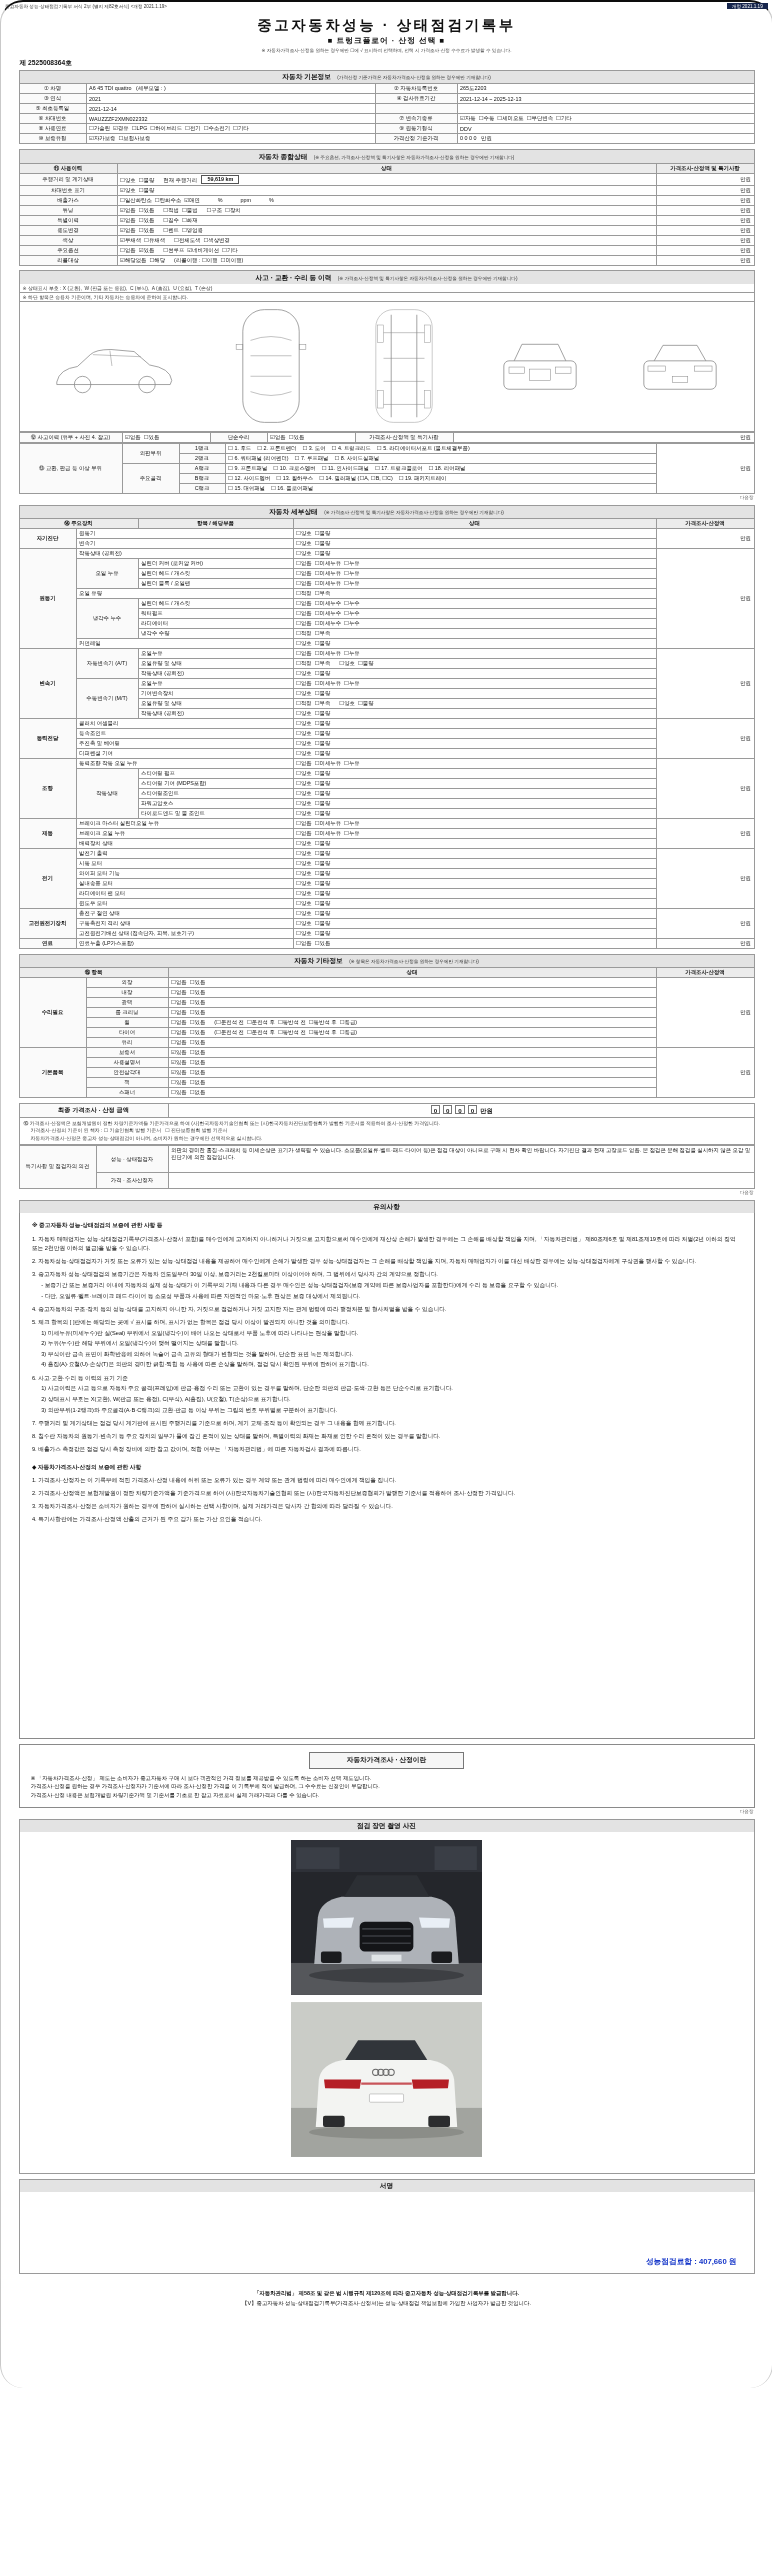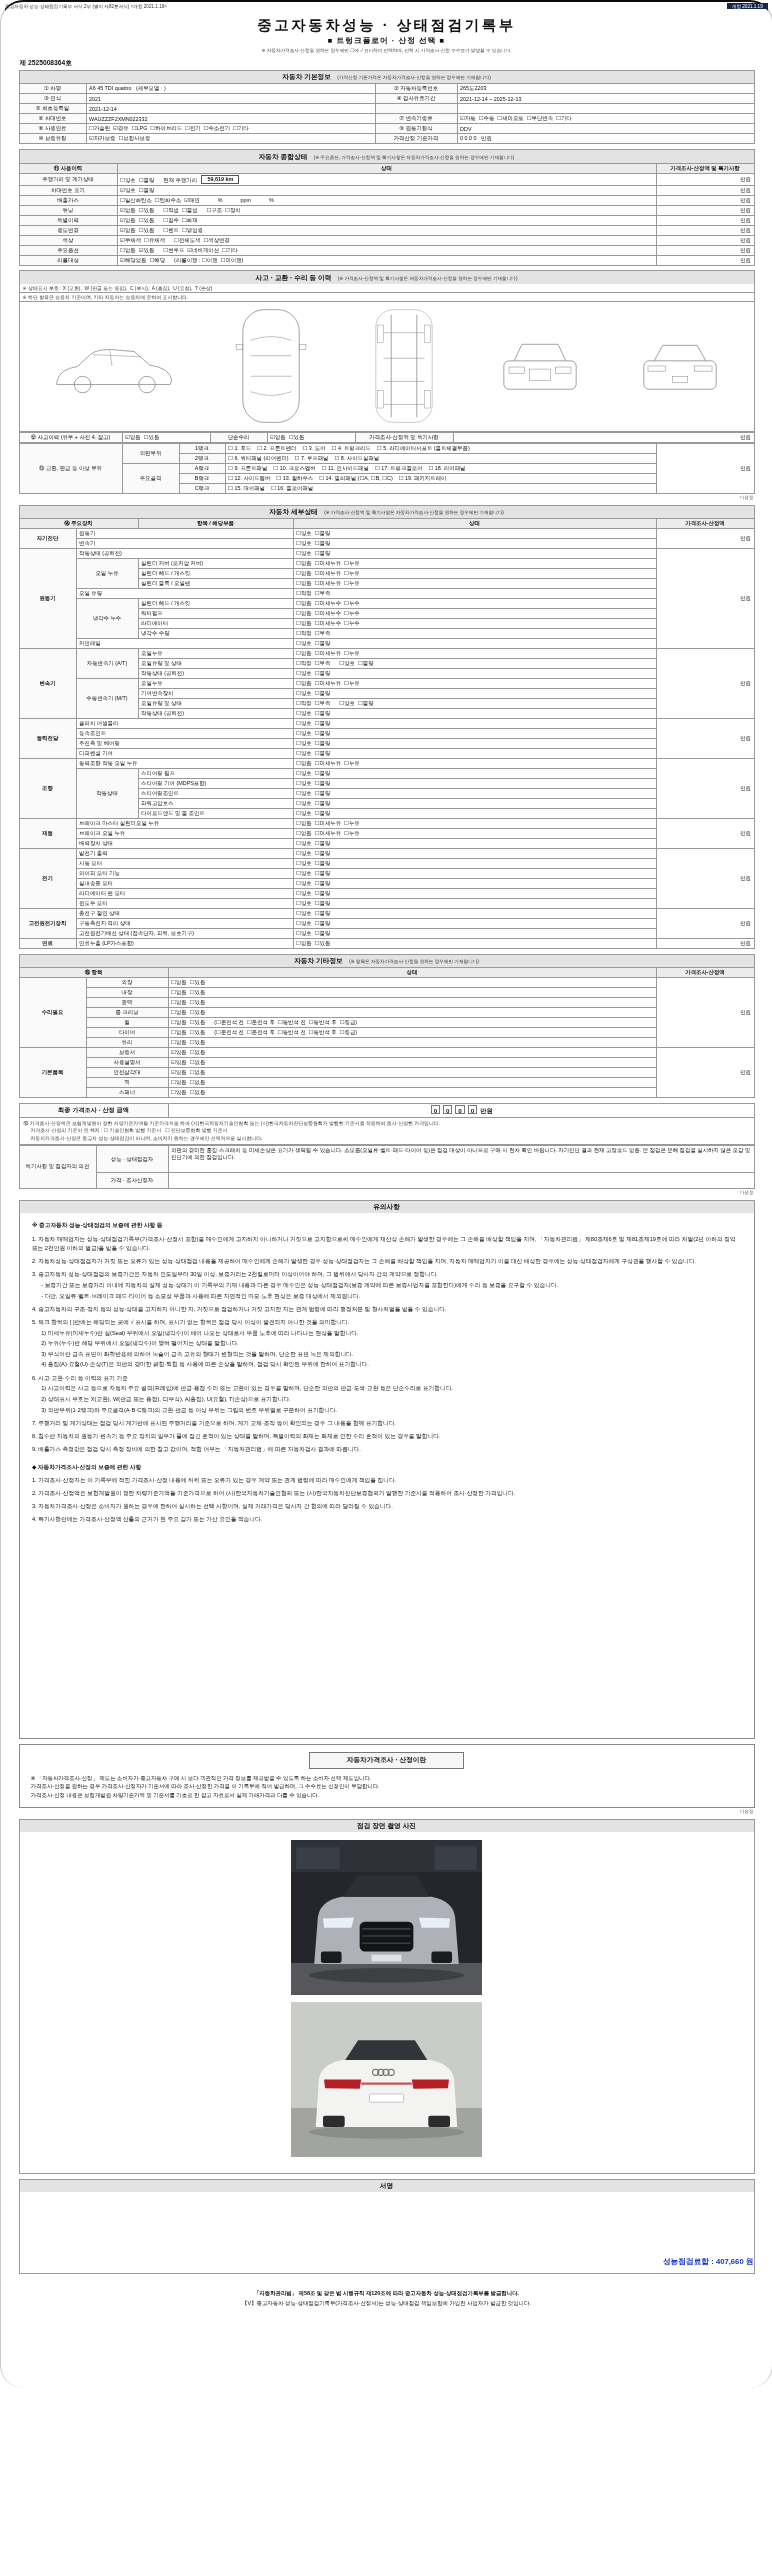--- a/index.html
+++ b/index.html
@@ -38,21 +38,21 @@
   .notice-box { border:0.5px solid #8a8a8a; border-top:none; padding:7.2px 12.4px 10.3px; font-size:5.7px; line-height:1.6; min-height:526px; }
   .nl-h { font-weight:bold; margin:1px 0 4.1px; }
   .nl-h2 { font-weight:bold; margin:8.2px 0 3.1px; }
   .nl-i { margin-top:4.1px; }
   .nl-s { margin:1.5px 0 0 9.3px; }
   .pi-box { border:0.5px solid #8a8a8a; padding:6.2px 11.3px 7.2px; margin-top:5.2px; font-size:5.4px; line-height:1.6; }
   .pi-title { width:155px; margin:0 auto 5.2px; text-align:center; border:0.5px solid #777; background:#f6f6f6; font-weight:bold; font-size:6.7px; padding:2.1px 0; }
   .photos-area { border:0.5px solid #9a9a9a; border-top:none; padding:7.2px 0 9.3px; background:#fff; }
   .photo { display:block; margin:0 auto 7.2px; }
   .sign-box { border:0.5px solid #9a9a9a; border-top:none; height:82px; position:relative; background:#fff; }
-  .fee { position:absolute; right:0; bottom:6.2px; color:#1536c9; font-weight:bold; font-size:7.7px; }
+  .fee { position:absolute; right:17px; bottom:6.2px; color:#1536c9; font-weight:bold; font-size:7.7px; }
   .footer { text-align:center; font-size:5.4px; line-height:1.9; margin-top:13.4px; }
   .footer .f1 { font-weight:bold; }
   svg { display:block; }
 </style>
 </head>
 <body>
 
 <div class="doc">
   <div class="topbar">
     <span>중고자동차 성능·상태점검기록부 서식 2부 (별지 제82호서식)  &lt;개정 2021.1.19&gt;</span>

